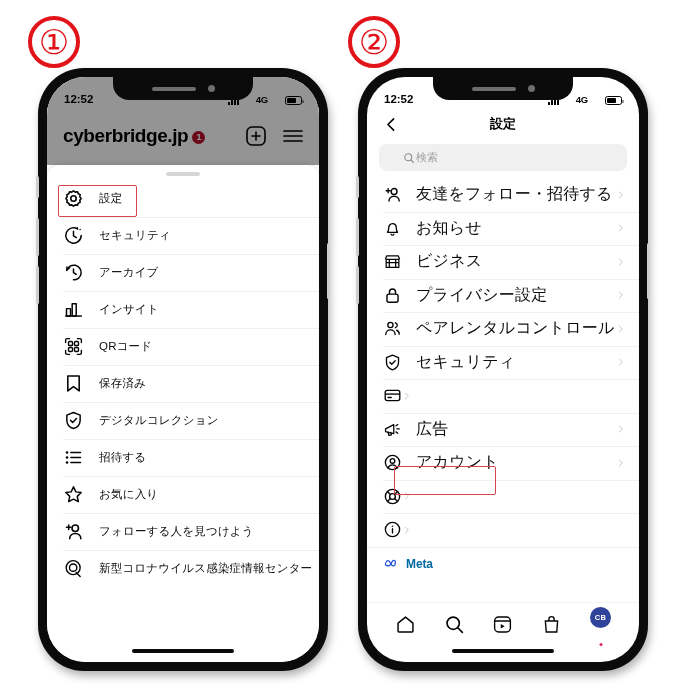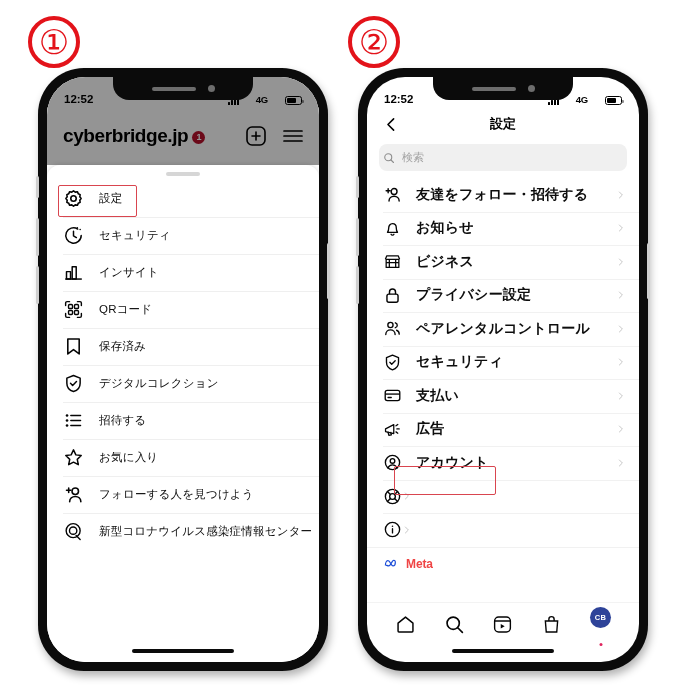--- a/index.html
+++ b/index.html
@@ -287,23 +287,23 @@
     font-weight: bold;
     color: #000;
   }
   .search-wrap { padding: 3px 12px 7px 12px; }
   .search-box {
     height: 27px;
     background: #f0f0f0;
     border-radius: 8px;
     display: flex;
     align-items: center;
-    padding: 0 4px;
-    box-sizing: border-box;
-    gap: 7px;
+    padding: 0 24px;
+    box-sizing: border-box;
+    gap: 1px;
   }
   .search-box .si { width: 12px; height: 12px; color: #8e8e8e; }
   .search-box .si svg { display: block; width: 100%; height: 100%; }
   .search-ph {
     font-size: 11px;
     color: #a0a0a0;
   }
   .set-list { }
   .set-row {
     display: flex;
@@ -322,26 +322,25 @@
   }
   .set-row .si2 {
     width: 19px; height: 19px;
     flex: 0 0 19px;
     color: #050505;
     display: flex; align-items: center; justify-content: center;
   }
   .set-row .si2 svg { display: block; width: 100%; height: 100%; }
   .set-row .slabel {
     margin-left: 14px;
-    font-size: 14px;
+    font-size: 16px;
     color: #0d0d0d;
     letter-spacing: 0.2px;
     white-space: nowrap;
     flex: 1;
-    font-weight: bold;
   }
   .chev {
     width: 9px; height: 14px;
     color: #b3b3b3;
     flex: 0 0 9px;
   }
   .chev svg { display: block; width: 100%; height: 100%; }
   #hl-account { left: 27px; top: 389px; width: 100px; height: 27px; }
 
   .meta-row {
@@ -349,21 +348,21 @@
     align-items: center;
     gap: 5px;
     padding: 9px 0 7px 17px;
     border-top: 1px solid #f1f1f1;
   }
   .meta-logo { width: 17px; height: 11px; color: #1d4ed8; }
   .meta-logo svg { display: block; width: 100%; height: 100%; }
   .meta-text {
     font-size: 12px;
     font-weight: bold;
-    color: #ef4444;
+    color: #0369a1;
     letter-spacing: -0.1px;
   }
 
   .tabbar {
     position: absolute;
     bottom: 16px;
     left: 0; right: 0;
     height: 44px;
     display: flex;
     align-items: center;
@@ -472,20 +471,30 @@
                 <path d="M20.8 12a8.8 8.8 0 11-4-7.4"></path>
                 <path d="M12 7v5.3l3.3 2"></path>
                 <circle cx="19.6" cy="5.2" r="0.9" fill="currentColor" stroke="none"></circle>
                 <circle cx="16.4" cy="3.3" r="0.9" fill="currentColor" stroke="none"></circle>
               </svg>
             </span>
             <span class="mlabel">セキュリティ</span>
           </div>
           <div class="menu-row">
             <span class="mi">
+              <svg viewBox="0 0 24 24" fill="none" stroke="currentColor" stroke-width="1.7" stroke-linecap="round" stroke-linejoin="round">
+                <path d="M4.5 9V5.6M4.5 9l3.2-2.4M4.5 9l-0.1-.1"></path>
+                <path d="M4.3 9.6A8.4 8.4 0 1112 20.4"></path>
+                <path d="M12 8v4.2l3 1.8"></path>
+              </svg>
+            </span>
+            <span class="mlabel">アーカイブ</span>
+          </div>
+          <div class="menu-row">
+            <span class="mi">
               <svg viewBox="0 0 24 24" fill="none" stroke="currentColor" stroke-width="1.7" stroke-linejoin="round">
                 <rect x="4" y="11" width="4.6" height="8.5"></rect>
                 <rect x="10.5" y="5.5" width="4.6" height="14"></rect>
                 <path d="M2.5 19.5h19"></path>
               </svg>
             </span>
             <span class="mlabel">インサイト</span>
           </div>
           <div class="menu-row">
             <span class="mi">
@@ -705,21 +714,20 @@
           </span>
         </div>
         <div class="set-row">
           <span class="si2">
             <svg viewBox="0 0 24 24" fill="none" stroke="currentColor" stroke-width="1.7" stroke-linejoin="round">
               <rect x="2.8" y="5.6" width="18.4" height="12.8" rx="2.6"></rect>
               <path d="M2.8 10.2h18.4"></path>
               <path d="M6.4 14.5h4" stroke-linecap="round"></path>
             </svg>
           </span>
-          <span class="slabel">支払い</span>
           <span class="chev">
             <svg viewBox="0 0 24 24" fill="none" stroke="currentColor" stroke-width="2" stroke-linecap="round" stroke-linejoin="round">
               <path d="M9 4l8 8-8 8"></path>
             </svg>
           </span>
         </div>
         <div class="set-row">
           <span class="si2">
             <svg viewBox="0 0 24 24" fill="none" stroke="currentColor" stroke-width="1.6" stroke-linejoin="round">
               <path d="M3.2 11.2l10.4-5.4v11.3L3.2 14.6z"></path>

